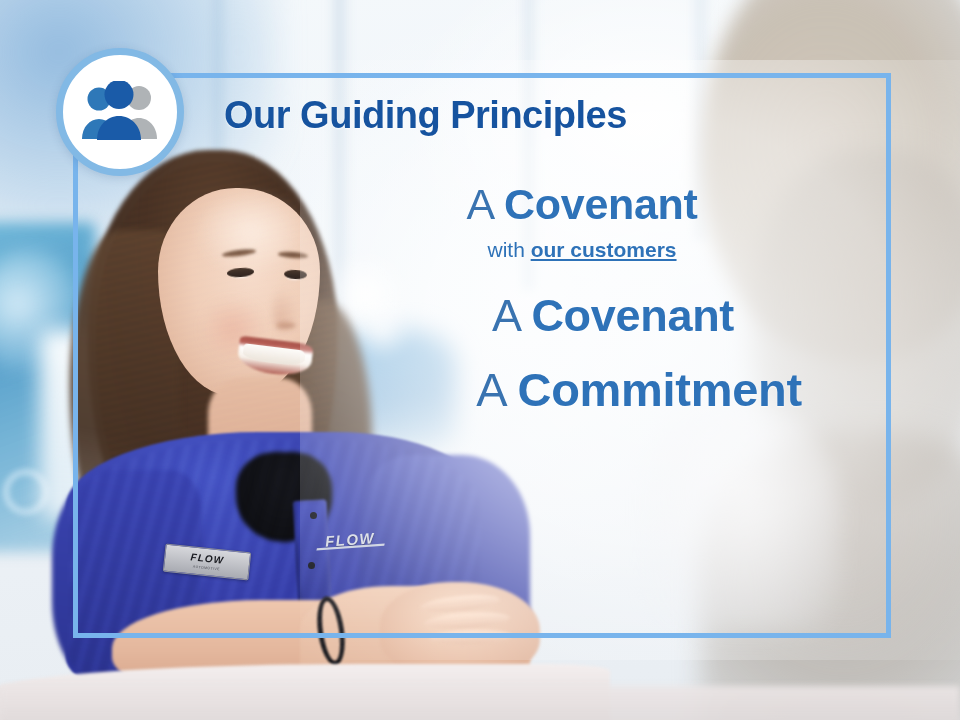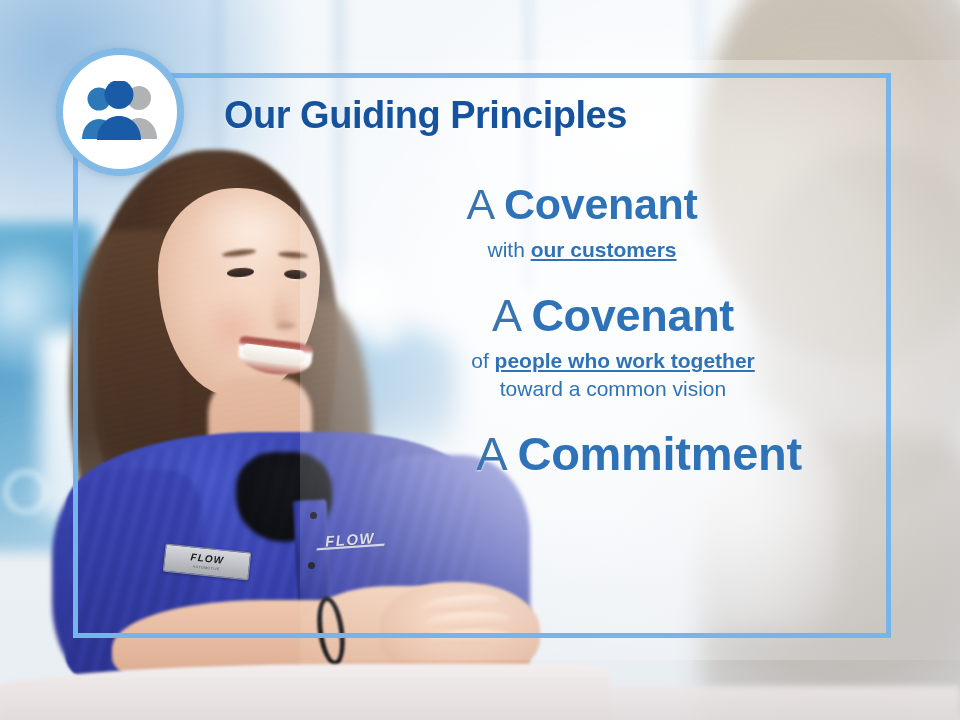--- a/index.html
+++ b/index.html
@@ -636,21 +636,20 @@
         <span class="word">Covenant</span>
       </div>
       <div class="p-sub"><span>with </span><b>our customers</b></div>
     </div>
 
     <div class="principle" id="principle-2">
       <div class="p-title">
         <span class="art">A</span>
         <span class="word">Covenant</span>
       </div>
-      <div class="p-sub"><span>of </span><b>people who work together</b><br><span>toward a common vision</span></div>
     </div>
 
     <div class="principle" id="principle-3">
       <div class="p-title">
         <span class="art">A</span>
         <span class="word">Commitment</span>
       </div>
     </div>
 
   </div>

